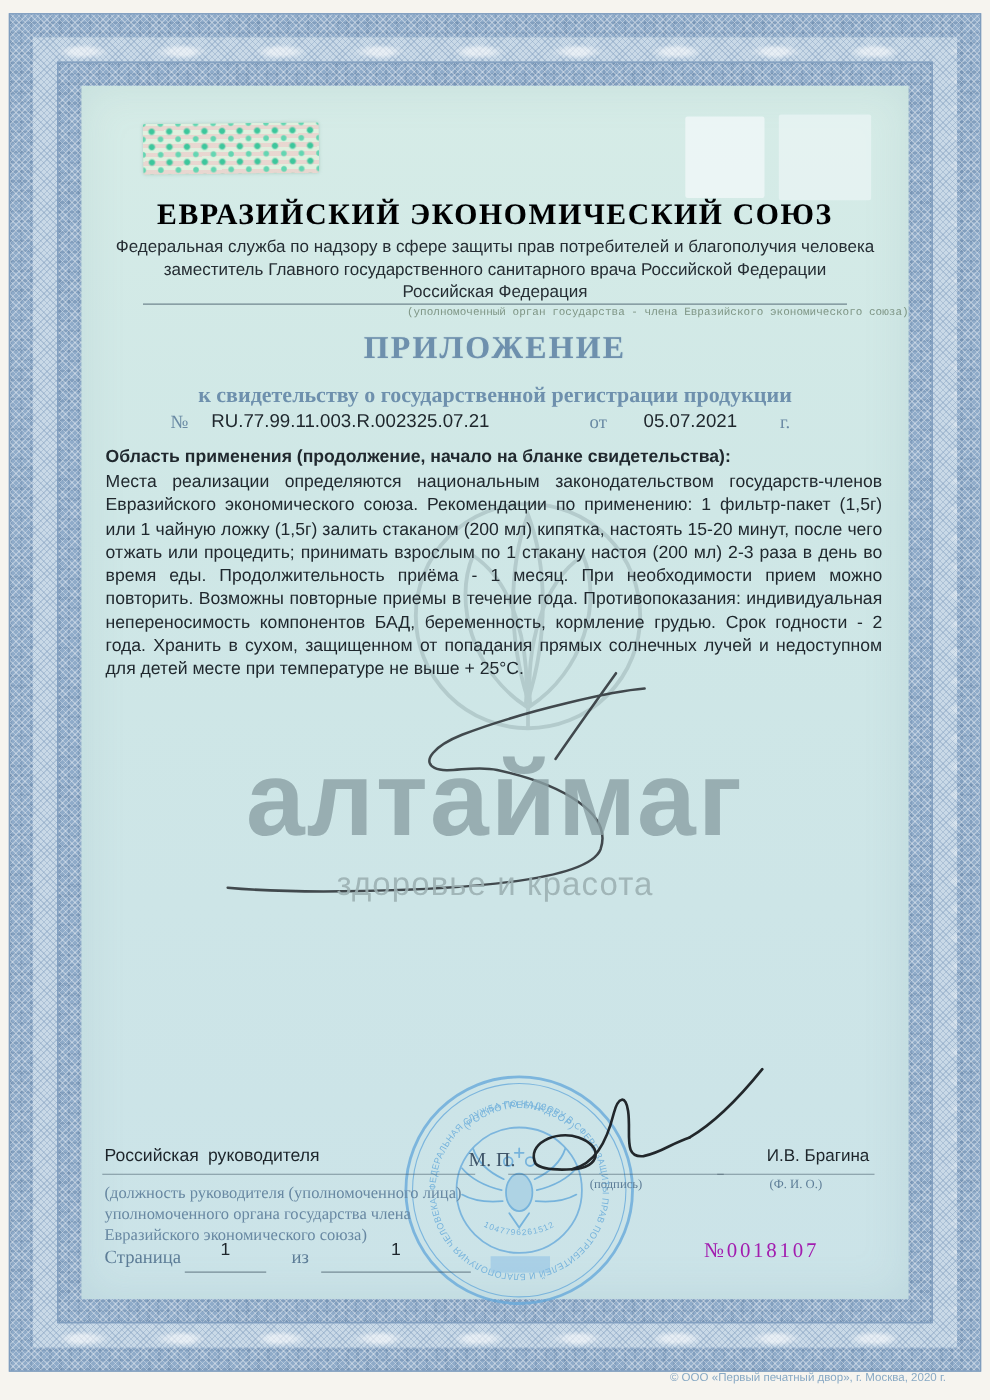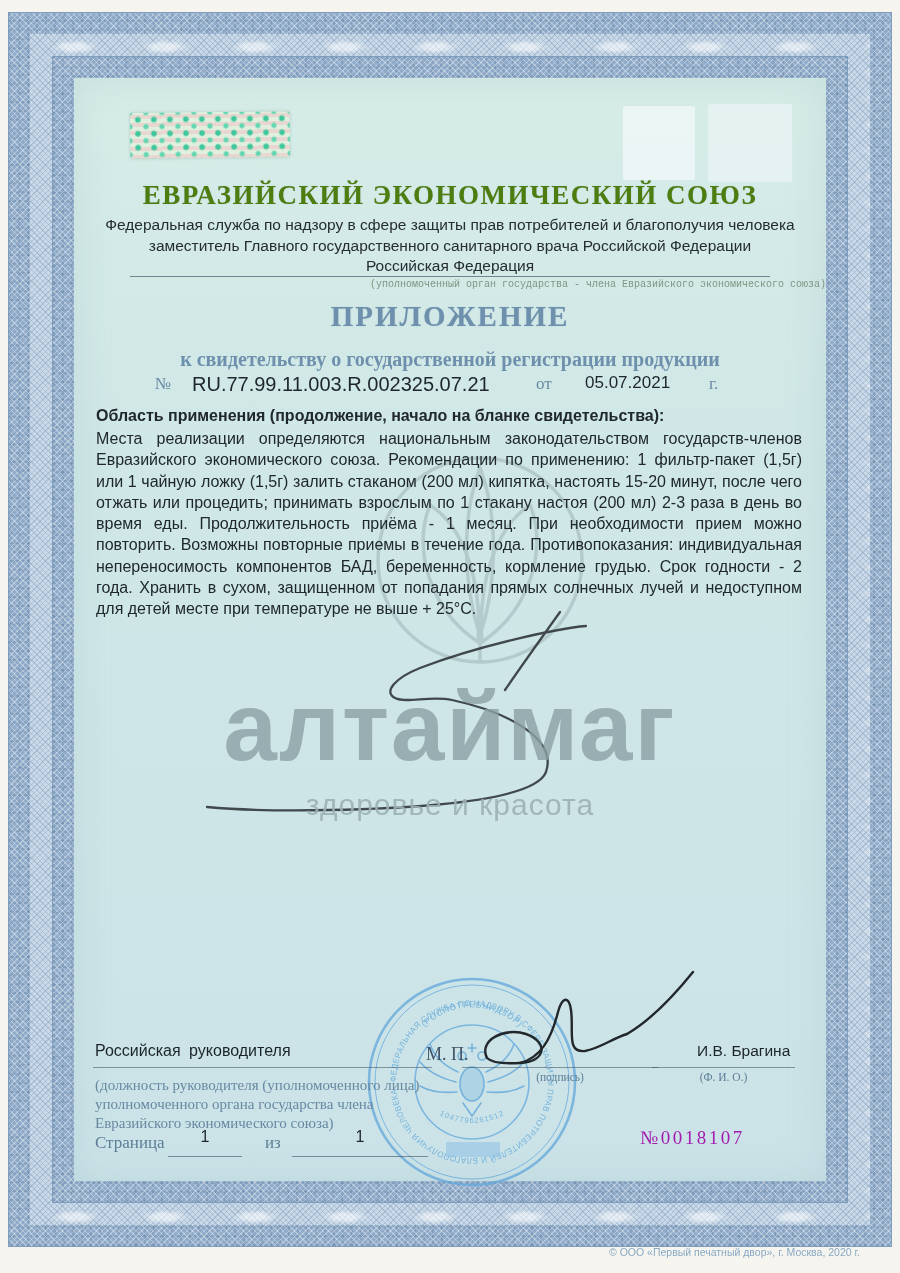--- a/index.html
+++ b/index.html
@@ -49,21 +49,21 @@
     box-shadow:0 0 3px rgba(100,150,130,.35);
   }
   .patch{position:absolute;border-radius:2px;}
   .patch-1{left:623px;top:106px;width:72px;height:74px;background:rgba(248,252,253,.62);}
   .patch-2{left:708px;top:104px;width:84px;height:78px;background:rgba(244,250,252,.52);}
   
   .serifT{font-family:"Liberation Serif","DejaVu Serif",serif;}
   .union-title{
     position:absolute;left:74px;right:74px;top:180px;text-align:center;
     font-family:"Liberation Serif","DejaVu Serif",serif;
-    font-size:27px;font-weight:bold;letter-spacing:1.5px;color:#4d7c0f;
+    font-size:27px;font-weight:bold;letter-spacing:1.5px;color:#000000;
     text-shadow:0 0 1px rgba(123,153,180,.4);
   }
   .hline{position:absolute;left:74px;right:74px;text-align:center;color:#252d33;font-size:15.5px;}
   .h1{top:216px;} .h2{top:237px;} .h3{top:257px;}
   .rule{position:absolute;height:0;border-top:1px solid rgba(60,80,95,.65);}
   .rule-header{left:130px;width:640px;top:276px;}
   .authority-caption{
     position:absolute;left:74px;right:74px;top:279px;text-align:right;
     font-family:Liberation Mono, monospace;
     font-size:10px;color:#7e9585;
@@ -76,21 +76,21 @@
   }
   .doc-subtitle{
     position:absolute;left:74px;right:74px;top:348px;text-align:center;
     font-family:"Liberation Serif","DejaVu Serif",serif;
     font-size:20px;font-weight:bold;color:#6e90ad;
   }
   .numrow{position:absolute;left:0;top:372px;width:900px;height:26px;}
   .numrow span{position:absolute;white-space:nowrap;}
   .lbl-blue{font-family:"Liberation Serif","DejaVu Serif",serif;color:#6a8aa4;font-size:17px;}
   .no-label{left:155px;top:2px;}
-  .reg-number{left:192px;top:1px;color:#1e262c;font-size:20px;}
+  .reg-number{left:192px;top:1px;color:#1e262c;font-size:17px;}
   .from-label{left:536px;top:2px;}
   .reg-date{left:585px;top:1px;color:#1e262c;font-size:17px;}
   .year-label{left:709px;top:2px;}
   
   .body-block{position:absolute;left:96px;top:407px;width:706px;color:#20282e;}
   .body-heading{font-size:16px;font-weight:bold;margin:0 0 3px 0;}
   .body-text{font-size:16px;line-height:1.33;text-align:justify;margin:0;}
   
   .wm-brand{
     position:absolute;left:74px;right:74px;top:672px;text-align:center;

